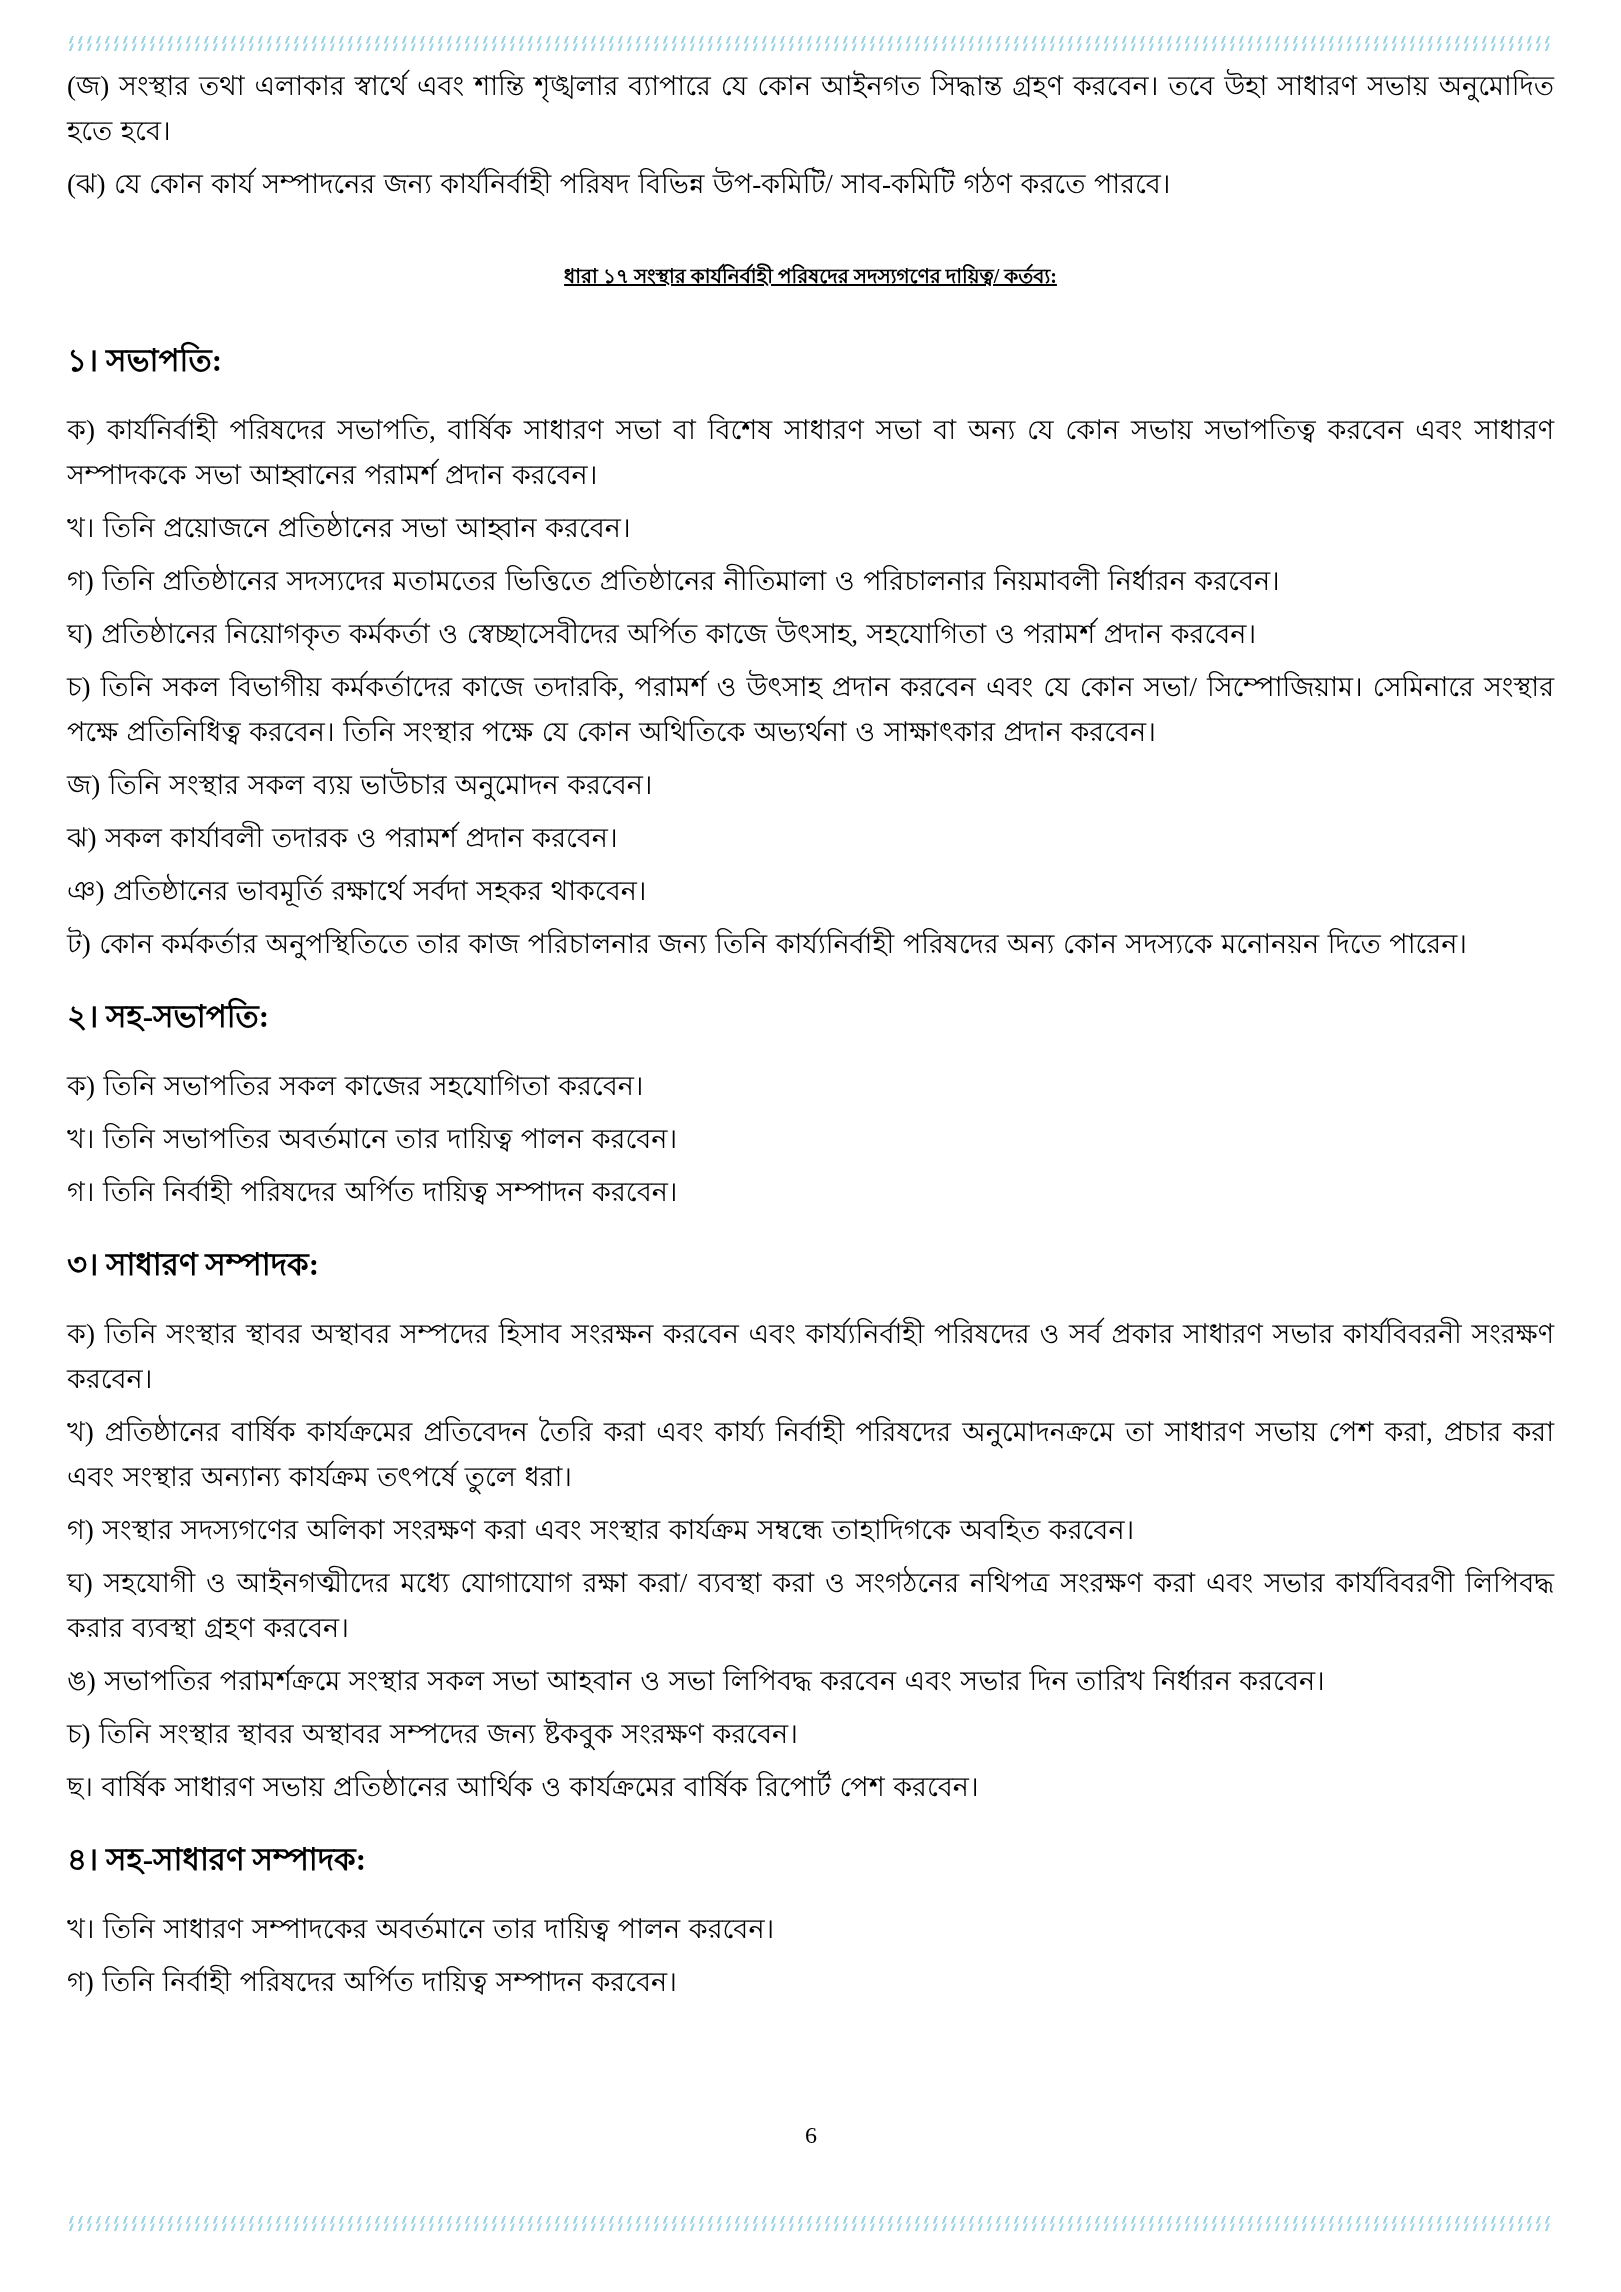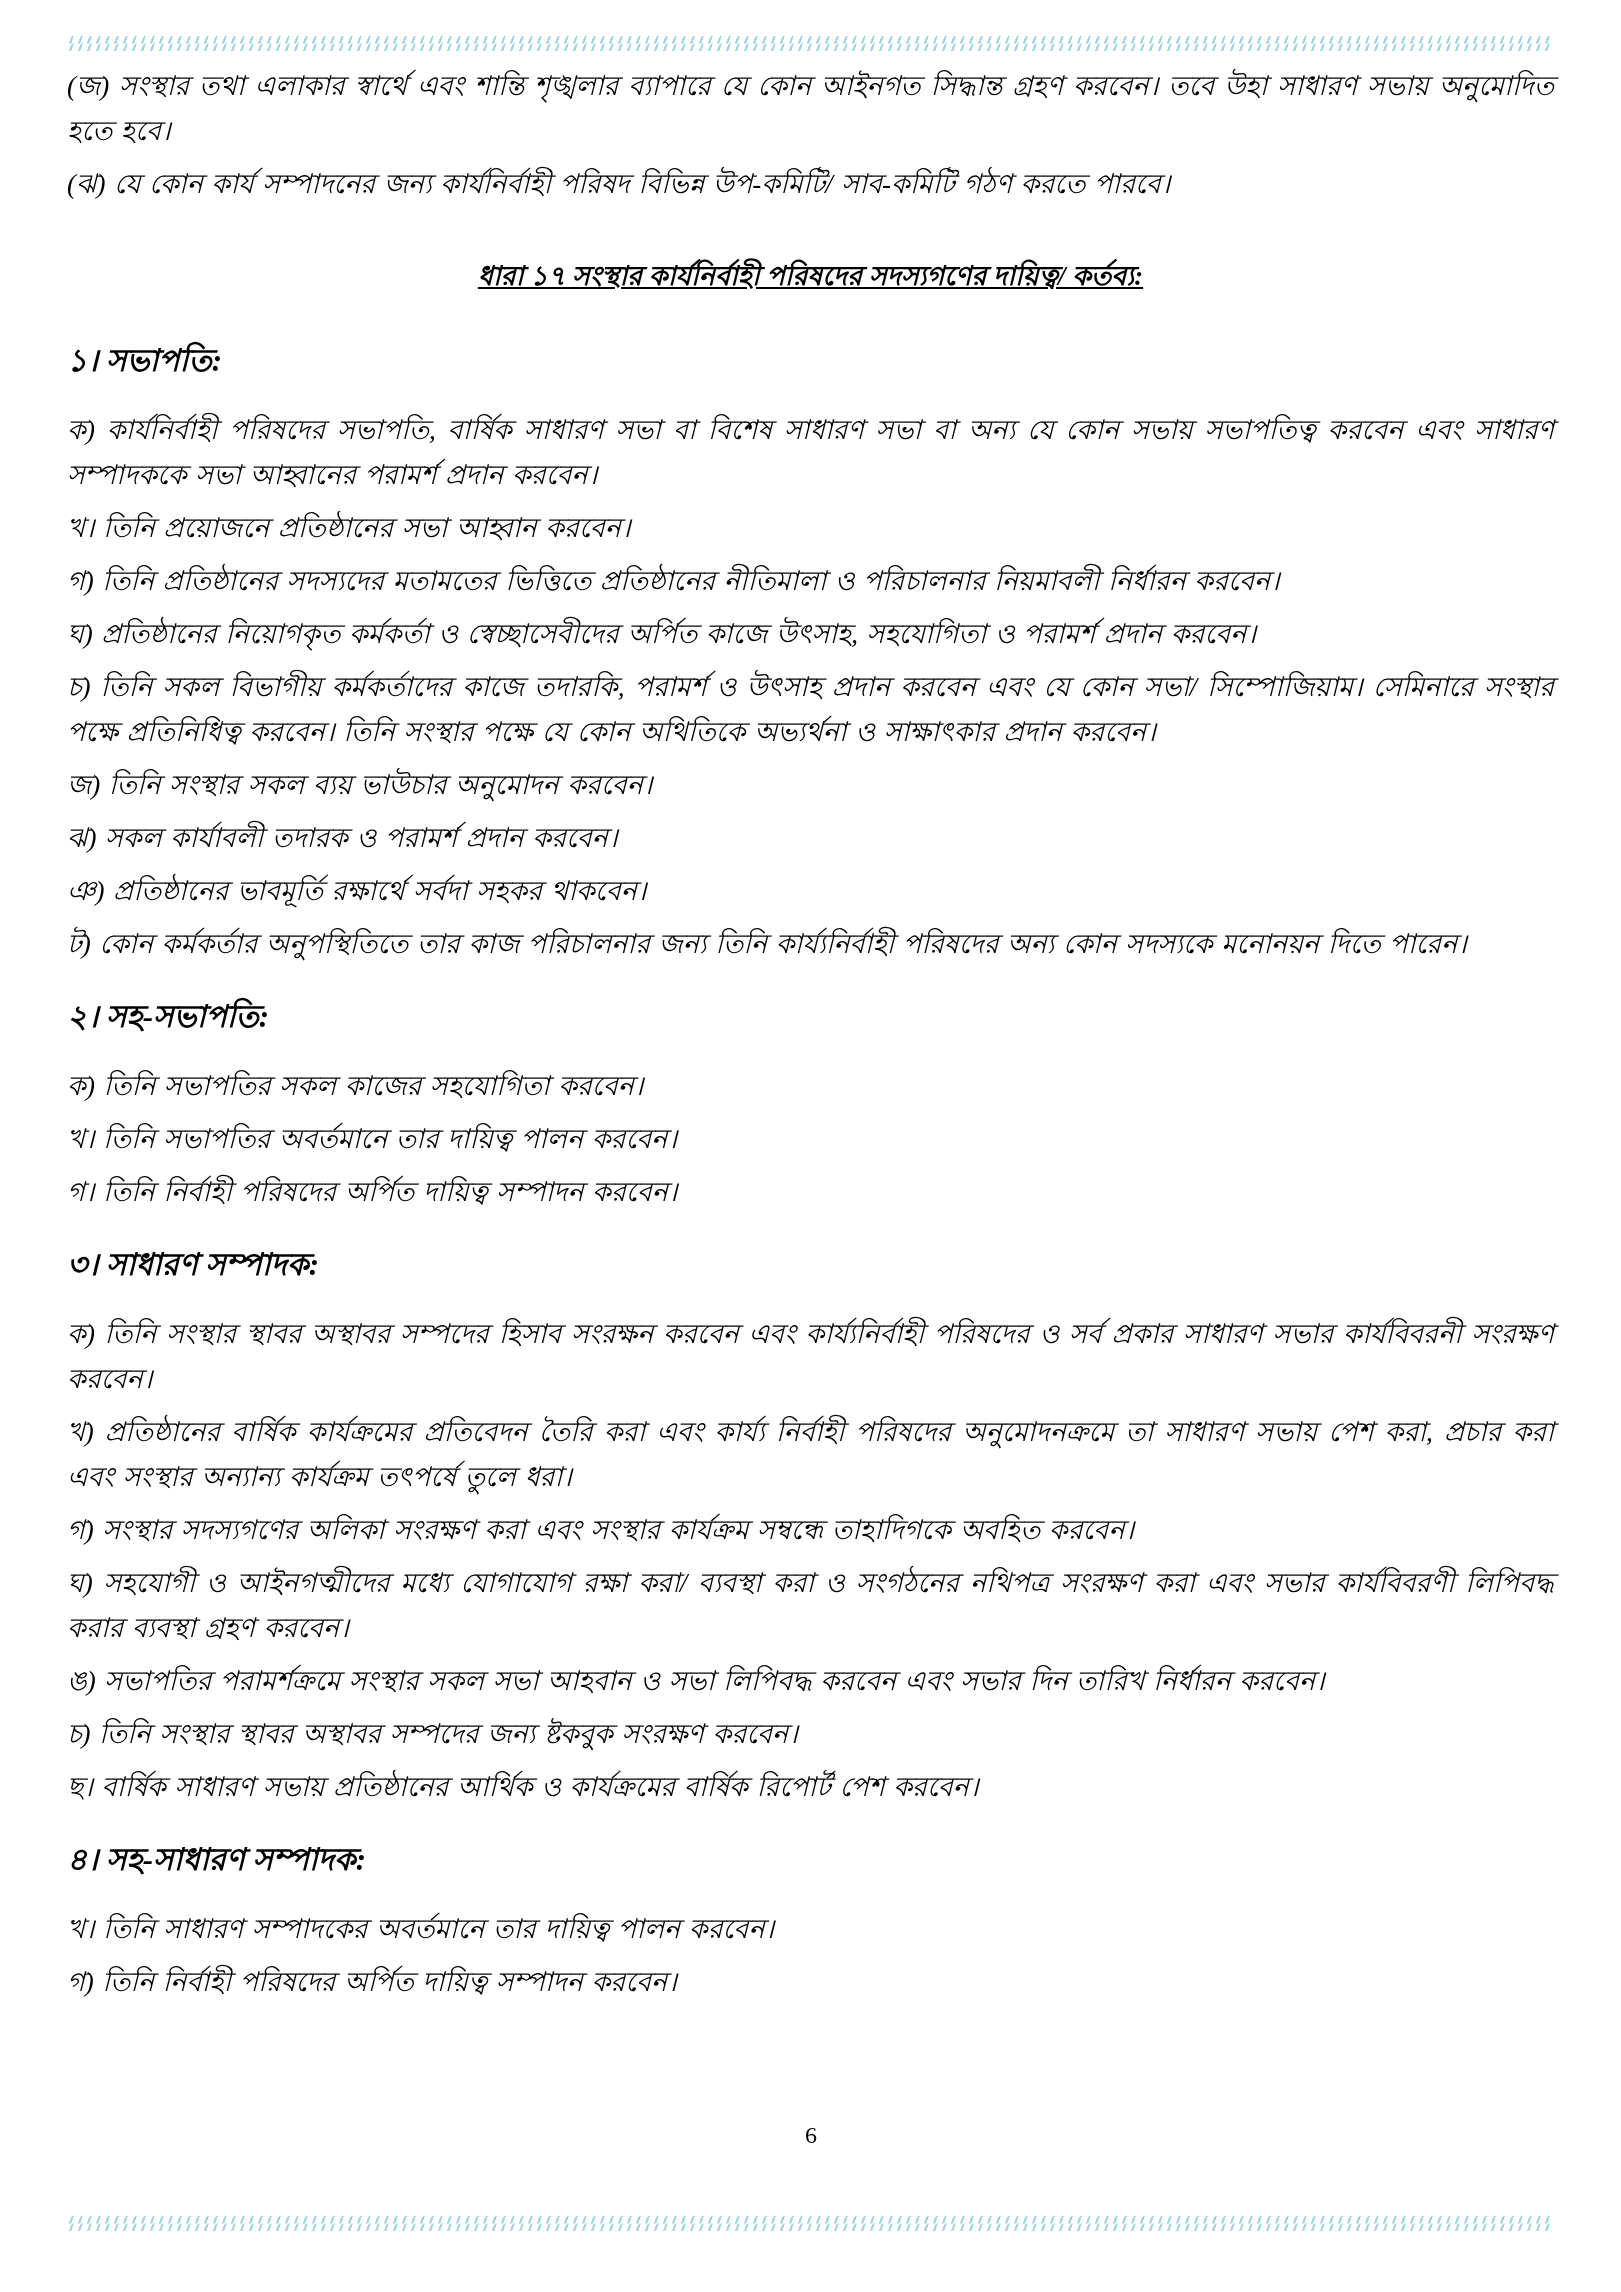--- a/index.html
+++ b/index.html
@@ -26,31 +26,30 @@
     background-repeat: repeat;
   }
   .deco-border.top    { top: 36px; }
   .deco-border.bottom { top: 2216px; }
 
   .content {
     position: absolute;
     top: 64px;
     left: 67px;
     right: 68px;
-    font-style: italic;
   }
   p.body {
     font-size: 27px;
     line-height: 45px;
     margin: 0 0 8px 0;
     text-align: justify;
     word-spacing: 1.8px;
   }
   h2.heading {
-    font-size: 27px;
+    font-size: 20px;
     line-height: 45px;
     font-weight: bold;
     text-align: center;
     text-decoration: underline;
     margin: 47px 0 39px 0;
   }
   h3.sec-title {
     font-size: 31px;
     line-height: 45px;
     font-weight: bold;

